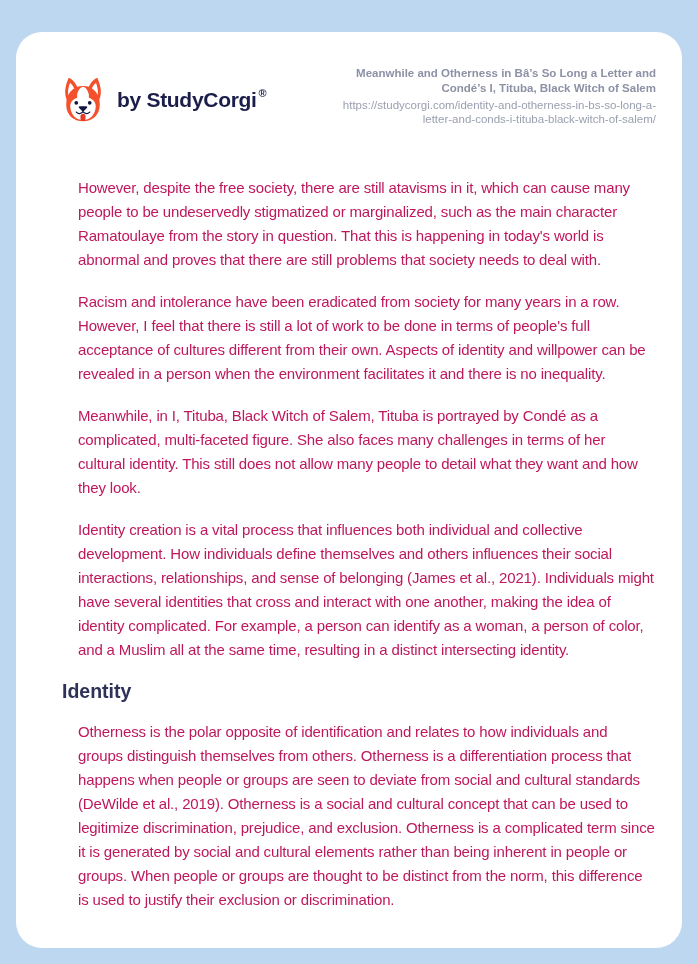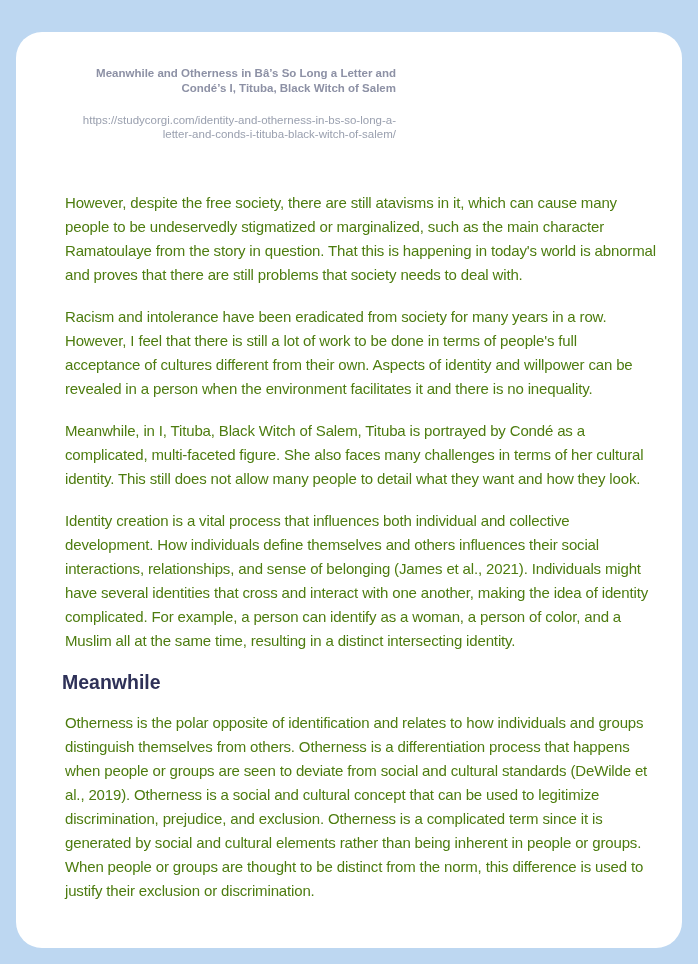--- a/index.html
+++ b/index.html
@@ -65,61 +65,84 @@
     font-size: 11.5px;
     font-weight: 700;
     line-height: 15px;
     color: #8d91a5;
   }
   .doc-url {
     font-size: 11.5px;
     font-weight: 400;
     line-height: 13.5px;
     color: #9aa0af;
-    margin-top: 18px;
+    margin-top: 3px;
     text-decoration: none;
     display: block;
     word-break: break-word;
   }
   
   .article {
     margin-top: 50px;
   }
   .article p {
     font-size: 15px;
     line-height: 24px;
     letter-spacing: -0.15px;
-    color: #4d7c0f;
-    margin: 0 0 18px 3px;
+    color: #be185d;
+    margin: 0 0 18px 16px;
     max-width: 600px;
   }
   .article h2 {
     font-size: 19.5px;
     font-weight: 700;
     color: #2e3158;
     margin: 15px 0 17px 0;
   }
 </style>
 </head>
 <body>
 
 <div class="card">
 
   <header class="doc-header">
 
+    <div class="brand-group">
+      <svg class="corgi-svg" viewBox="0 0 100 112" aria-hidden="true">
+
+        <path d="M16 4 C6 26 5 44 12 58 L42 38 C34 18 26 8 16 4 Z" fill="#f4502c"></path>
+        <path d="M84 4 C94 26 95 44 88 58 L58 38 C66 18 74 8 84 4 Z" fill="#f4502c"></path>
+        <path d="M19 16 C14 30 13 42 16 50 L33 38 C28 26 24 20 19 16 Z" fill="#ffffff"></path>
+        <path d="M81 16 C86 30 87 42 84 50 L67 38 C72 26 76 20 81 16 Z" fill="#ffffff"></path>
+
+        <path d="M50 24 C26 24 10 42 10 68 C10 94 28 108 50 108 C72 108 90 94 90 68 C90 42 74 24 50 24 Z" fill="#f4502c"></path>
+
+        <path d="M50 26 C44 26 39 32 36 44 L36 52 C24 56 18 65 20 77 C23 95 34 105 50 105 C66 105 77 95 80 77 C82 65 76 56 64 52 L64 44 C61 32 56 26 50 26 Z" fill="#ffffff"></path>
+
+        <circle cx="34" cy="64" r="4.4" fill="#131542"></circle>
+        <circle cx="66" cy="64" r="4.4" fill="#131542"></circle>
+
+        <path d="M42.5 72 h15 c2.5 0 3.6 2.1 1.8 4.1 l-6 6.4 c-1.7 1.8 -4.9 1.8 -6.6 0 l-6 -6.4 c-1.8 -2 -0.7 -4.1 1.8 -4.1 Z" fill="#131542"></path>
+
+        <path d="M50 82 v4 M34 86 c5 5.5 11 5 16 -1 c5 6 11 6.5 16 1" stroke="#131542" stroke-width="3" fill="none" stroke-linecap="round"></path>
+
+        <rect x="44" y="90" width="12" height="17" rx="6" fill="#e33b25"></rect>
+      </svg>
+      <div class="brand-text"><span>by StudyCorgi</span><sup>®</sup></div>
+    </div>
 
     <div class="doc-meta">
       <div class="doc-title">Meanwhile and Otherness in Bâ’s So Long a Letter and Condé’s I, Tituba, Black Witch of Salem</div>
       <a class="doc-url" href="#">https://studycorgi.com/identity-and-otherness-in-bs-so-long-a-letter-and-conds-i-tituba-black-witch-of-salem/</a>
     </div>
 
   </header>
 
   <main class="article">
     <p>However, despite the free society, there are still atavisms in it, which can cause many people to be undeservedly stigmatized or marginalized, such as the main character Ramatoulaye from the story in question. That this is happening in today's world is abnormal and proves that there are still problems that society needs to deal with.</p>
     <p>Racism and intolerance have been eradicated from society for many years in a row. However, I feel that there is still a lot of work to be done in terms of people's full acceptance of cultures different from their own. Aspects of identity and willpower can be revealed in a person when the environment facilitates it and there is no inequality.</p>
     <p>Meanwhile, in I, Tituba, Black Witch of Salem, Tituba is portrayed by Condé as a complicated, multi-faceted figure. She also faces many challenges in terms of her cultural identity. This still does not allow many people to detail what they want and how they look.</p>
     <p>Identity creation is a vital process that influences both individual and collective development. How individuals define themselves and others influences their social interactions, relationships, and sense of belonging (James et al., 2021). Individuals might have several identities that cross and interact with one another, making the idea of identity complicated. For example, a person can identify as a woman, a person of color, and a Muslim all at the same time, resulting in a distinct intersecting identity.</p>
-    <h2>Meanwhile</h2>
+    <h2>Identity</h2>
     <p>Otherness is the polar opposite of identification and relates to how individuals and groups distinguish themselves from others. Otherness is a differentiation process that happens when people or groups are seen to deviate from social and cultural standards (DeWilde et al., 2019). Otherness is a social and cultural concept that can be used to legitimize discrimination, prejudice, and exclusion. Otherness is a complicated term since it is generated by social and cultural elements rather than being inherent in people or groups. When people or groups are thought to be distinct from the norm, this difference is used to justify their exclusion or discrimination.</p>
   </main>
 
 </div>
 
 </body></html>

